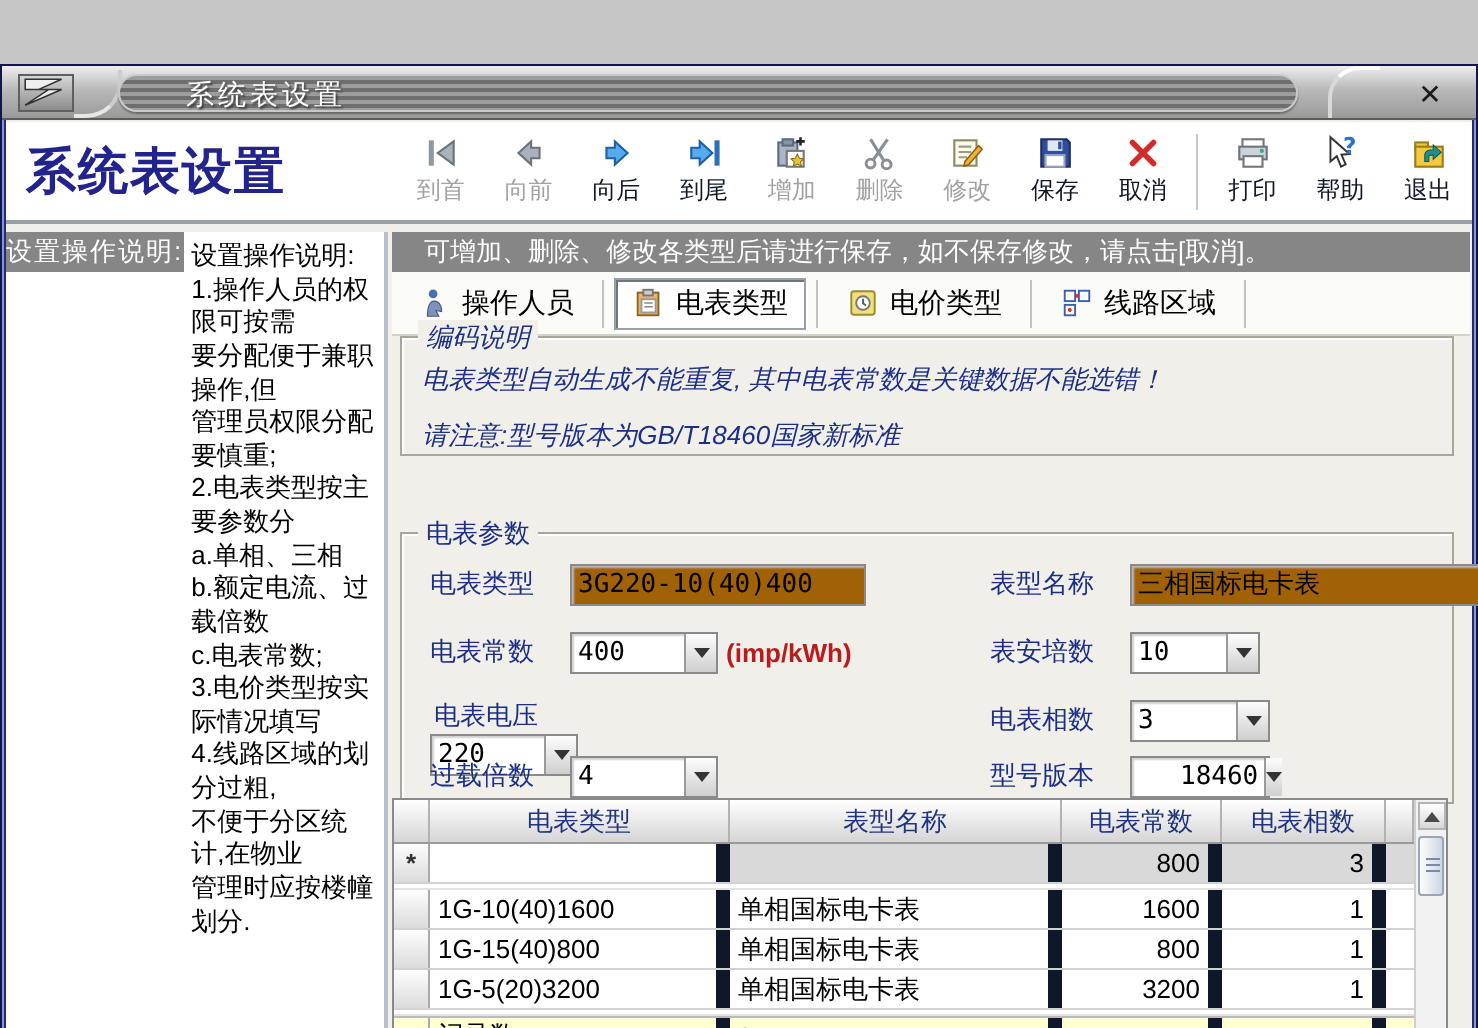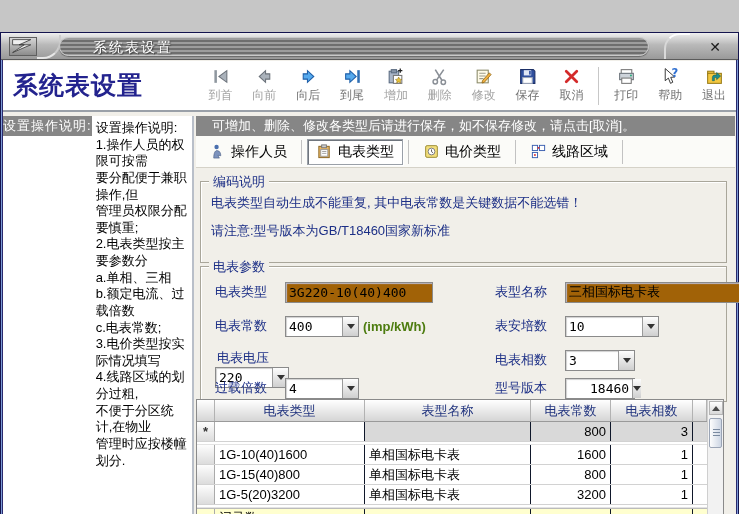--- a/index.html
+++ b/index.html
@@ -25,21 +25,21 @@
     text-shadow:1px 1px 1px #3c3c3c; }
   .tb-close{ position:absolute; right:12px; top:4px; width:22px; height:20px; display:flex; align-items:center; justify-content:center;
     color:#1b1b1b; font-size:14px; font-weight:bold; cursor:default; }
 
   
   .toolbar{ position:absolute; left:3px; top:29px; right:3px; height:51px; background:#ffffff;
     border-bottom:2px solid #9aa0a8; display:flex; align-items:center; }
   .app-title{ width:196px; padding-left:10px; font-size:25px; font-weight:bold; color:#23238e; letter-spacing:1px; white-space:nowrap; }
   .tbar-sep{ width:1px; height:38px; background:#c7c7c7; margin:0 5px; }
   .tbtn{ width:44px; height:44px; display:flex; flex-direction:column; align-items:center; justify-content:center; gap:1px; cursor:default; }
-  .tbtn .lbl{ font-size:12px; color:#737373; white-space:nowrap; }
+  .tbtn .lbl{ font-size:12px; color:#0f172a; white-space:nowrap; }
   .tbtn.disabled .lbl{ color:#a2a2a2; }
   .tbtn svg{ width:19px; height:19px; }
 
   
   .sidebar{ position:absolute; left:3px; top:84px; width:191px; bottom:4px; background:#ffffff;
     border-right:2px solid #b9bfc9; display:flex; flex-direction:row; }
   .sb-head{ height:20px; background:#868686; color:#fff; font-size:13px; display:flex; align-items:center; justify-content:center; letter-spacing:1px; flex:0 0 auto;}
   .collage{ position:relative; height:158px; flex:0 0 auto; background:#fff; overflow:hidden; }
   .ph{ position:absolute; border:0; }
   .ph-tools{ left:28px; top:38px; width:48px; height:40px; background:linear-gradient(135deg,#b9b9bd,#6f6f74 60%,#d9d9de); }
@@ -63,41 +63,41 @@
   
   .tabbar{ height:32px; background:#fbfbf8; border-bottom:1px solid #d5d2c8; display:flex; align-items:center; padding-left:2px; }
   .tab{ display:flex; align-items:center; gap:5px; padding:3px 8px; margin:0 2px; font-size:14px; color:#000; cursor:default; border:1px solid transparent; }
   .tab.selected{ background:#ffffff; border:1px solid #9aa0a8; box-shadow:inset 1px 1px 0 #6f757d, 1px 1px 0 #ffffff; }
   .tab-sep{ width:1px; height:24px; background:#c2c2c2; margin:0 3px; }
   .tab svg{ width:17px; height:17px; }
 
   
   .gbox{ position:absolute; left:4px; right:8px; border:1px solid #a9a69a; box-shadow:inset 1px 1px 0 #ffffff; }
   .gbox-title{ position:absolute; top:-9px; left:8px; background:#f1efe9; padding:0 4px; font-size:13px; color:#1c2f86; }
-  .gb-enc{ top:65px; height:82px; }
+  .gb-enc{ top:52px; height:60px;font-style:italic; }
   .enc-line{ margin:12px 0 0 10px; font-size:13px; color:#1c2f86; }
   .enc-line2{ margin-top:10px; }
 
   .gb-par{ top:150px; height:136px; }
   .frow{ position:absolute; height:22px; display:flex; align-items:center; }
   .flabel{ font-size:13px; color:#1c2f86; width:70px; }
   .tinput{ height:21px; border:1px solid #8a8a8a; box-shadow:inset 1px 1px 1px #b9b9c9; background:#a16207;
     font-family:"DejaVu Sans Mono","Liberation Mono",monospace; font-size:13px; color:#000; padding:1px 3px; }
   .combo{ display:flex; height:21px; border:1px solid #8a8a8a; background:#fff; box-shadow:inset 1px 1px 1px #d0d0d0; }
   .combo .cval{ flex:1; font-size:13px; padding:2px 3px; font-family:"DejaVu Sans Mono","Liberation Mono",monospace; }
   .dropbtn{ width:16px; background:linear-gradient(#fdfdfd,#cfcfcf); border-left:1px solid #9a9a9a; display:flex; align-items:center; justify-content:center; }
   .dropbtn:after{ content:""; border:4px solid transparent; border-top:5px solid #333; margin-top:4px; }
-  .unit{ font-size:13px; color:#4d7c0f; font-weight:bold; margin-left:4px; white-space:nowrap; }
+  .unit{ font-size:13px; color:#b91c1c; font-weight:bold; margin-left:4px; white-space:nowrap; }
 
   
   .grid{ position:absolute; left:0px; top:283px; width:528px; height:145px; background:#fff; border:1px solid #8a8a8a; }
   .g-inner{ position:absolute; left:0; top:0; right:16px; bottom:14px; overflow:hidden; }
   .g-row{ display:flex; height:20px; border-bottom:1px solid #d2d2d2; background:#fff; }
   .g-row.hdr{ height:22px; border-bottom:1px solid #9a9a9a; }
-  .g-cell{ font-size:13px; padding:2px 4px; border-right:1px solid #0f172a; white-space:nowrap; overflow:hidden; display:flex; align-items:center; }
+  .g-cell{ font-size:13px; padding:2px 4px; border-right:7px solid #0f172a; white-space:nowrap; overflow:hidden; display:flex; align-items:center; }
   .hdr .g-cell{ background:linear-gradient(#ffffff,#d5d5d5); color:#20337e; justify-content:center; border-right:1px solid #b2b2b2; }
   .c-sel{ width:18px; flex:0 0 18px; background:linear-gradient(#fdfdfd,#dcdcdc); border-right:1px solid #aaa; justify-content:center; color:#333; }
   .c1{ width:150px; flex:0 0 150px; }
   .c2{ width:166px; flex:0 0 166px; }
   .c3{ width:80px; flex:0 0 80px; justify-content:flex-end; }
   .c4{ width:82px; flex:0 0 82px; justify-content:flex-end; }
   .cx{ flex:1; border-right:0; }
   .hdr .c3,.hdr .c4{ justify-content:center; }
   .g-row.newrow .g-cell{ background:#d9d9d9; }
   .g-row.newrow .c1{ background:#ffffff; }
@@ -331,21 +331,21 @@
       <div class="frow" style="left:14px; top:48px;">
         <span class="flabel">电表常数</span>
         <div class="combo" style="width:74px;">
           <div class="cval">400</div>
           <div class="dropbtn"></div>
         </div>
         <span class="unit">(imp/kWh)</span>
       </div>
       <div class="frow" style="left:294px; top:48px;">
         <span class="flabel">表安培数</span>
-        <div class="combo" style="width:94px;">
+        <div class="combo" style="width:65px;">
           <div class="cval">10</div>
           <div class="dropbtn"></div>
         </div>
       </div>
 
       <div class="frow" style="left:14px; top:82px;flex-direction:column;">
         <span class="flabel">电表电压</span>
         <div class="combo" style="width:74px;">
           <div class="cval">220</div>
           <div class="dropbtn"></div>

